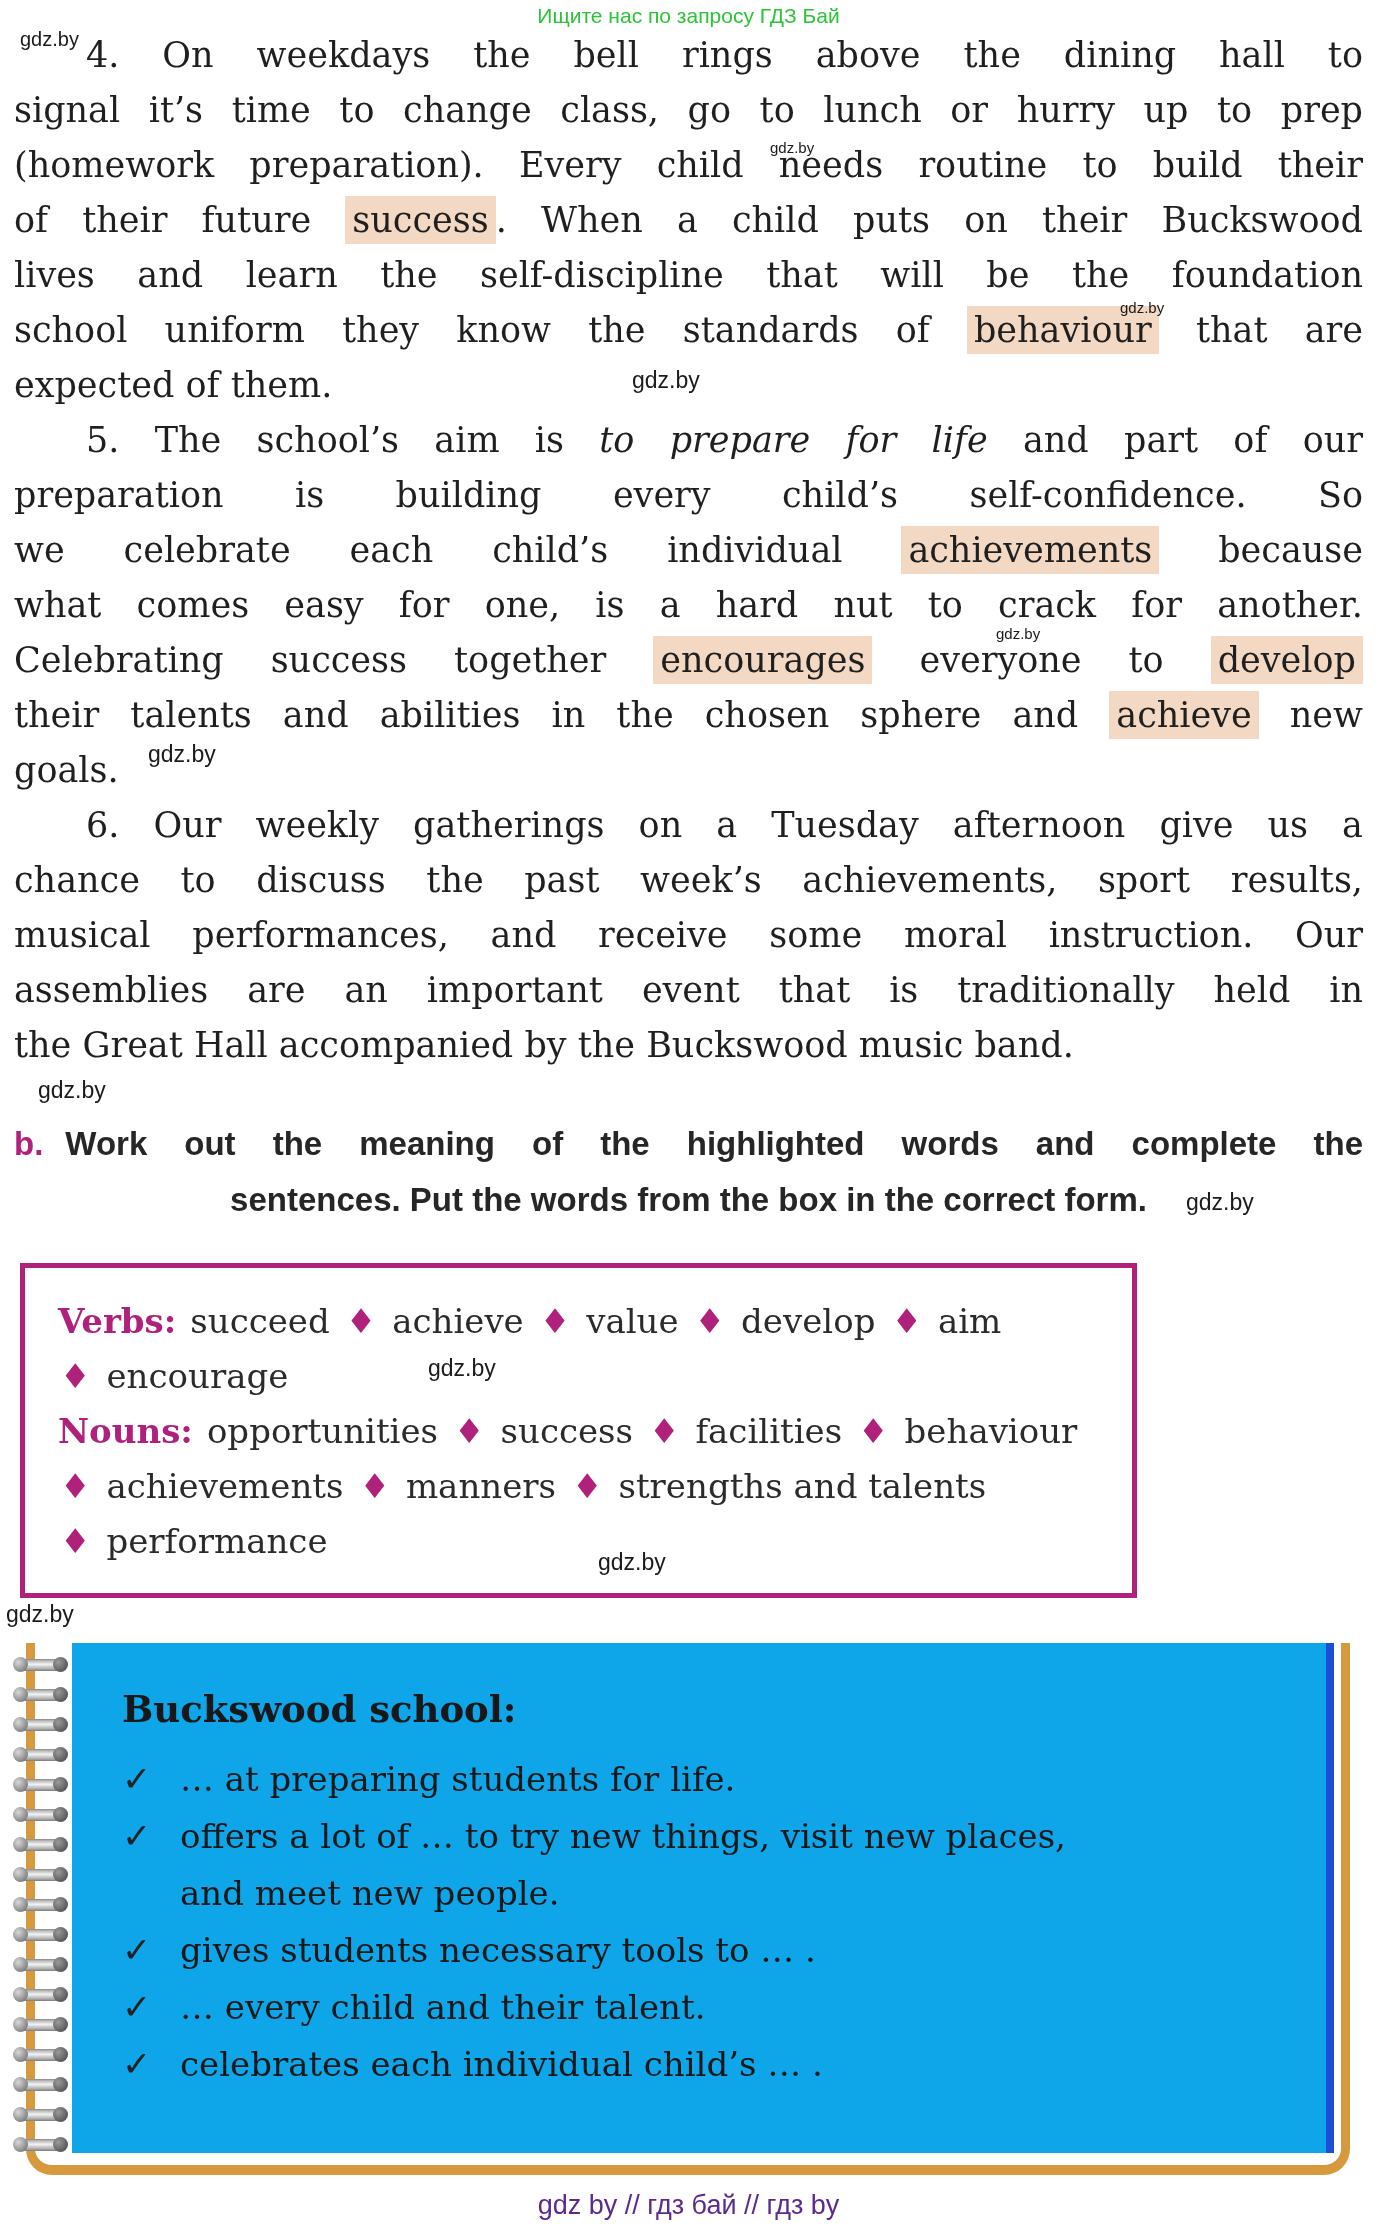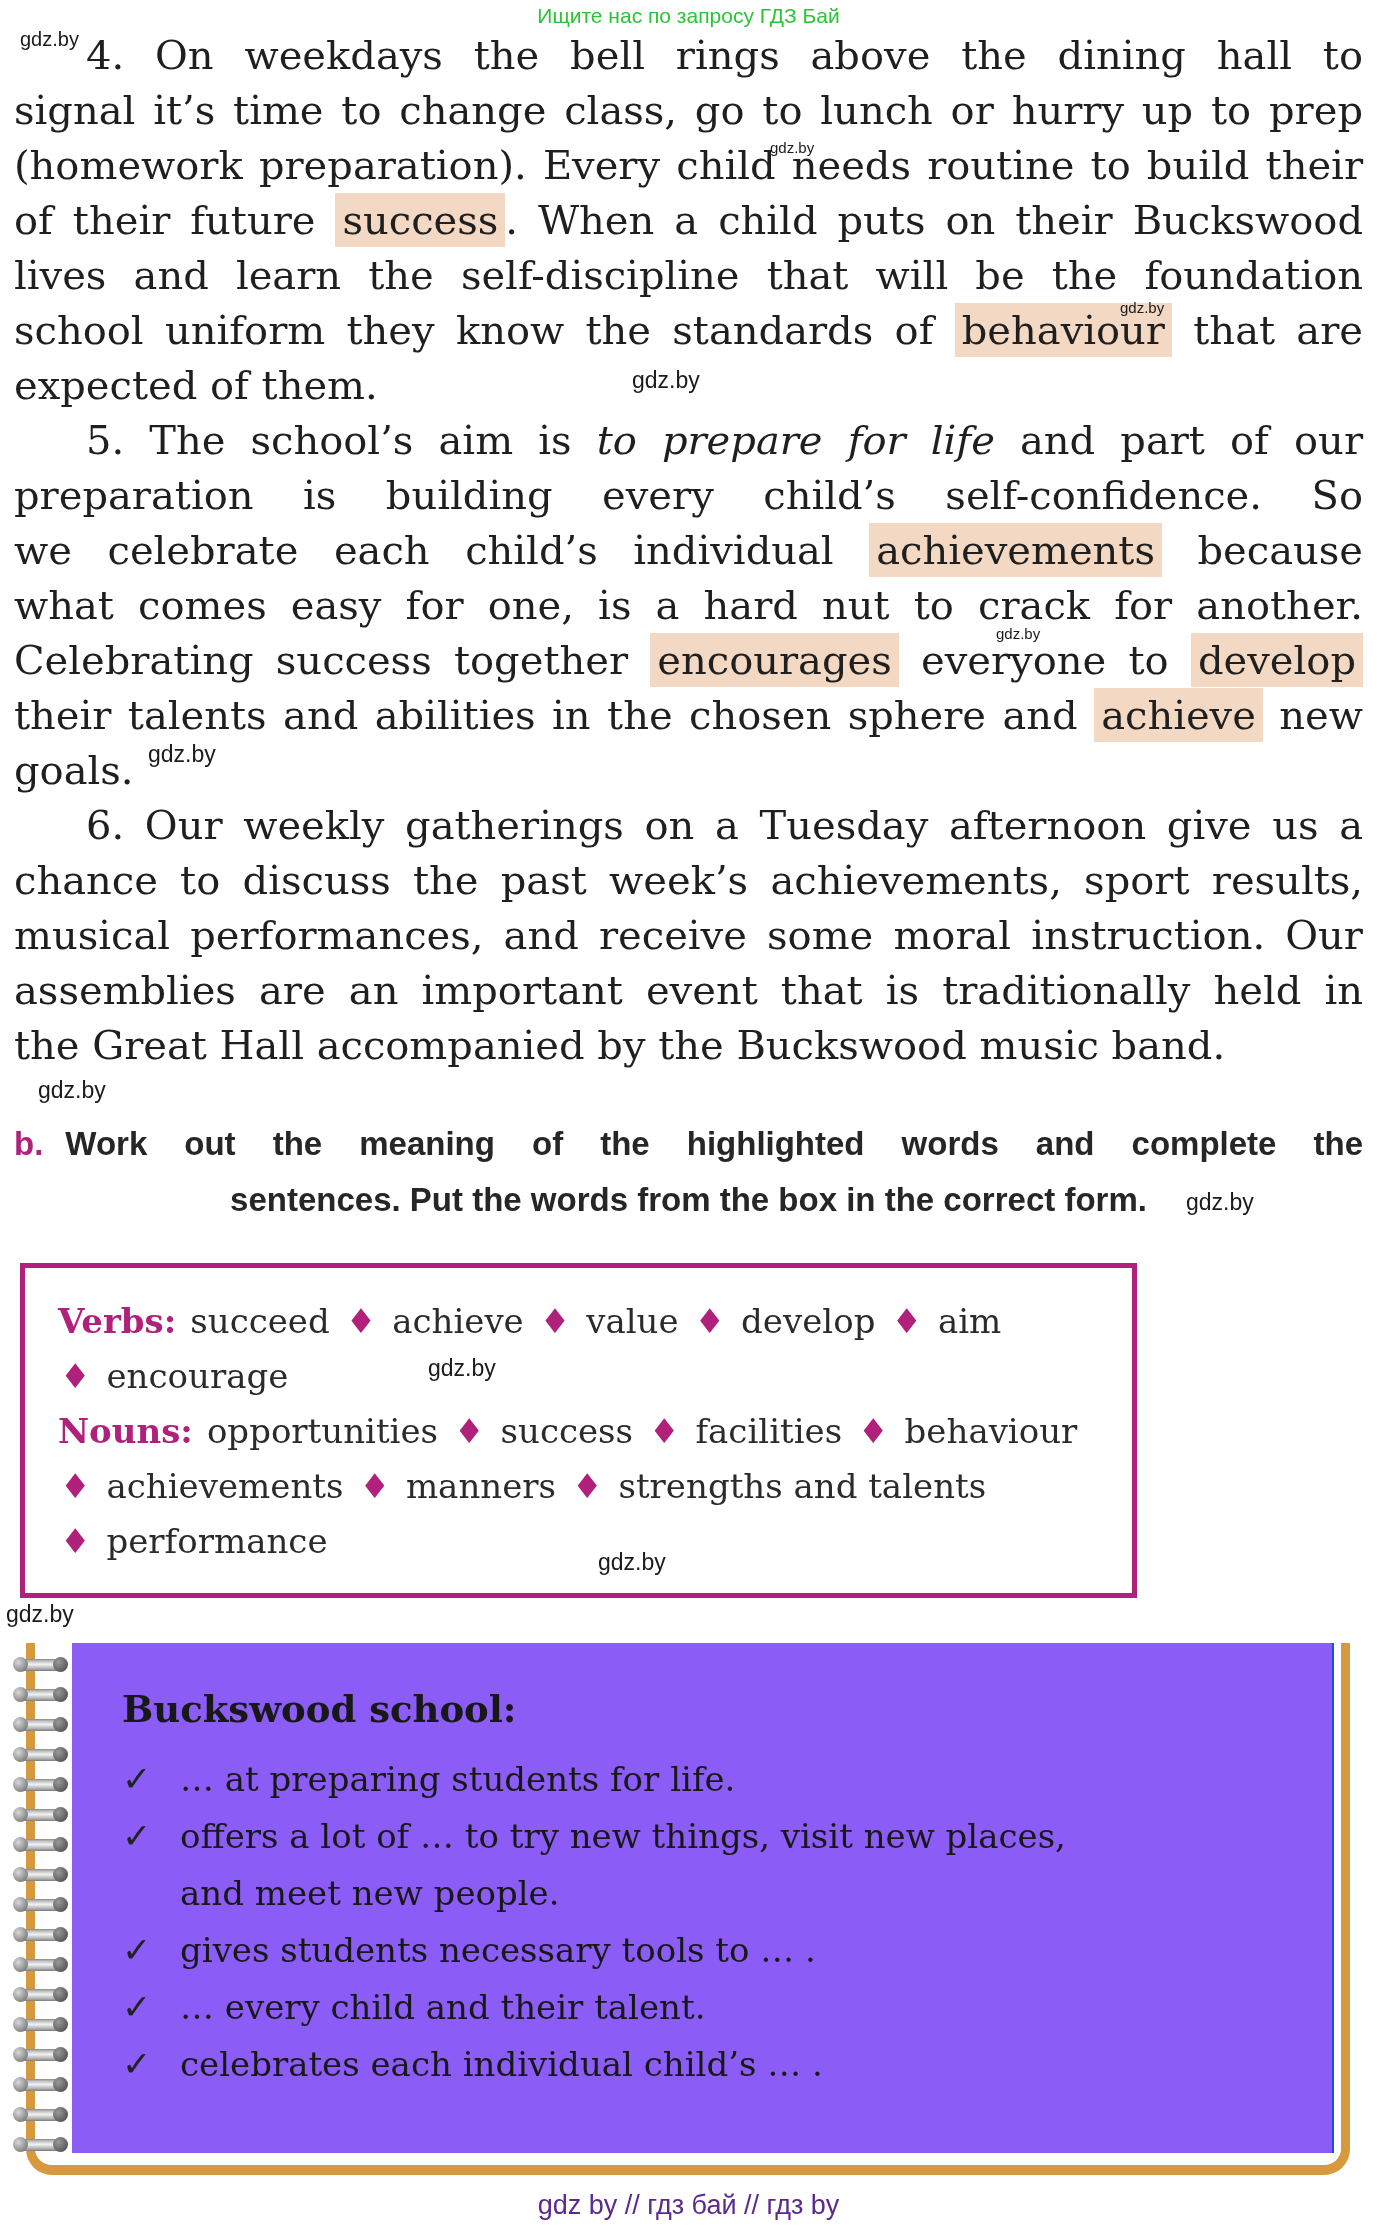--- a/index.html
+++ b/index.html
@@ -13,21 +13,21 @@
   *{box-sizing:border-box;}
   html,body{margin:0;padding:0;background:#fff;}
   .page{position:relative;width:1377px;height:2229px;background:#fff;overflow:hidden;
         font-family:"DejaVu Serif", serif;color:var(--ink);}
 
   .promo{position:absolute;top:4px;left:0;right:0;text-align:center;
          font-family:"Liberation Sans", sans-serif;font-size:21px;color:var(--green);}
 
   
   .text-body{position:absolute;top:28px;left:14px;right:14px;}
-  .line{font-size:40px;line-height:55px;text-align:justify;text-align-last:justify;
+  .line{font-size:35px;line-height:55px;text-align:justify;text-align-last:justify;
         white-space:nowrap;}
   .line{white-space:normal;}
   .line.last{text-align-last:left;}
   .line.indent{text-indent:72px;}
   .hl{background:var(--highlight);padding:4px 7px;}
   .it{font-style:italic;}
 
   
   .task-b{position:absolute;top:1116px;left:14px;right:14px;
           font-family:"Liberation Sans", sans-serif;font-weight:bold;font-size:33px;
@@ -43,22 +43,22 @@
   .wb-label{color:var(--accent);font-weight:bold;margin-right:14px;}
   .diamond{color:var(--accent);font-family:"DejaVu Sans", sans-serif;
            font-size:34px;margin:0 16px;}
   .wb-line .diamond.lead{margin-left:2px;}
 
   
   .notebook{position:absolute;top:1643px;left:26px;width:1324px;height:532px;}
   .nb-frame{position:absolute;inset:0;background:#fff;
             border-left:9px solid var(--orange);border-right:9px solid var(--orange);
             border-bottom:10px solid var(--orange);border-radius:0 0 26px 26px;}
-  .nb-page{position:absolute;top:0;left:46px;right:16px;bottom:22px;background:#8b5cf6;
-           border-right:2px solid #1d4ed8;z-index:1;}
+  .nb-page{position:absolute;top:0;left:46px;right:16px;bottom:22px;background:#0ea5e9;
+           border-right:8px solid #1d4ed8;z-index:1;}
   .nb-title{margin:44px 0 0 50px;font-size:37px;font-weight:bold;color:#181818;}
   .nb-list{margin:20px 28px 0 50px;font-size:34px;line-height:57px;color:#181818;}
   .check{display:inline-block;width:58px;font-family:"DejaVu Sans", sans-serif;
          font-size:35px;color:#222;}
   .nb-line.cont{padding-left:58px;}
   .rings{position:absolute;left:-10px;top:6px;width:64px;bottom:0;z-index:2;}
   .ring{position:absolute;left:0;width:48px;height:12px;border-radius:7px;
         background:linear-gradient(180deg,#9e9e9e,#f2f2f2 45%,#8a8a8a);
         box-shadow:inset 0 0 2px #666;}
   .ring::before{content:"";position:absolute;left:-3px;top:-2px;width:15px;height:15px;

